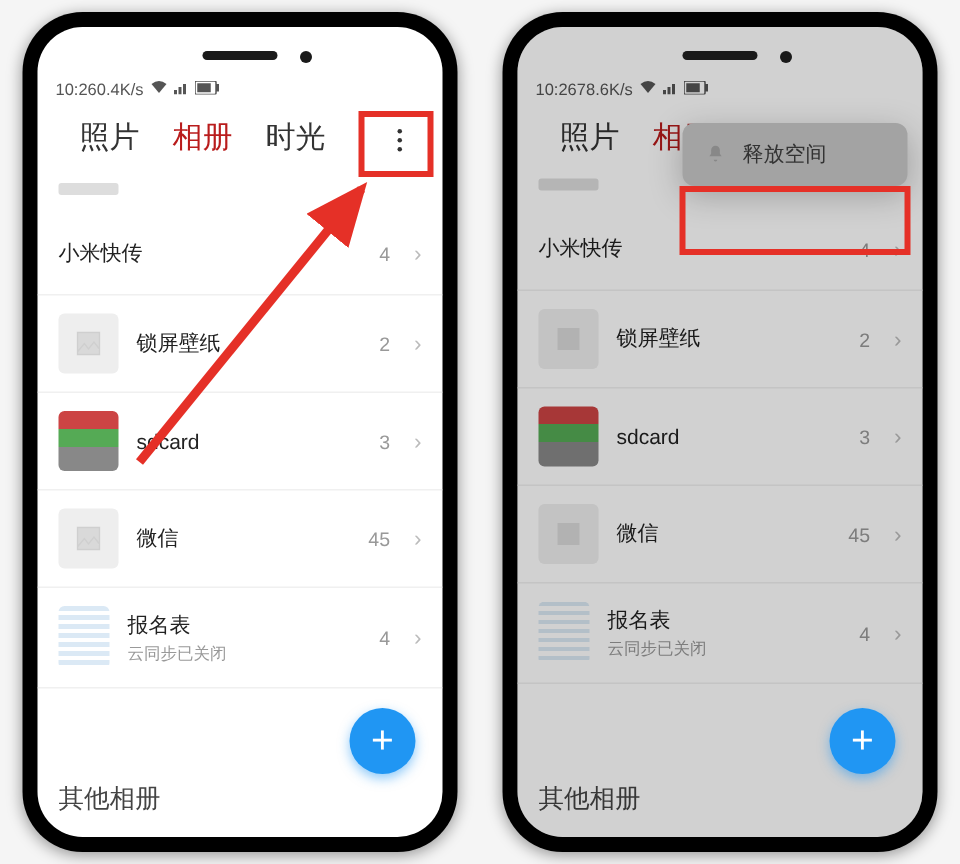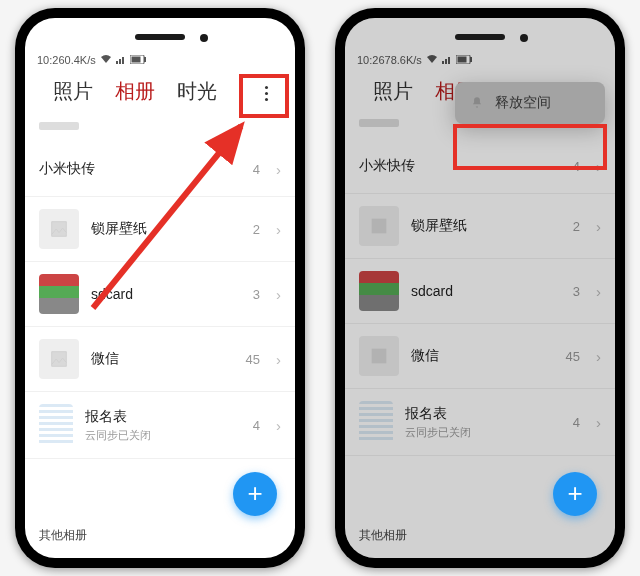--- a/index.html
+++ b/index.html
@@ -140,21 +140,21 @@
     font-size:26px;
     line-height:42px;
     text-align:center;
     box-shadow:0 3px 8px rgba(32,150,243,.5);
     z-index:3;
   }
   .bottom-peek {
     position:absolute;
     bottom:14px;left:0;right:0;
     padding:4px 14px 0 14px;
-    font-size:12px;color:#444;font-weight:500;
+    font-size:17px;color:#444;font-weight:500;
     z-index:1;
   }
   
   .menu {
     position:absolute;
     top:64px; right:10px;
     width:150px;
     background:#a3a3a3;
     border-radius:8px;
     box-shadow:0 6px 22px rgba(0,0,0,.25);

